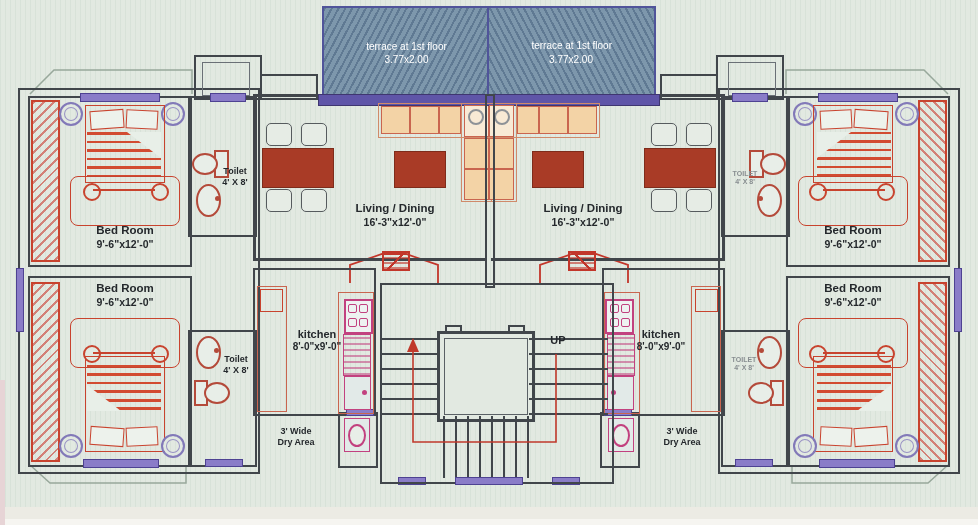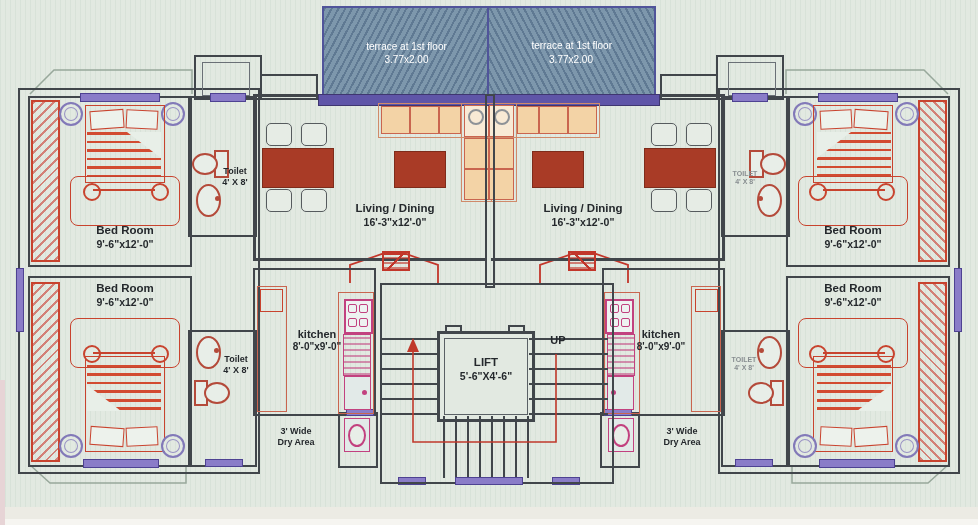--- a/index.html
+++ b/index.html
@@ -354,24 +354,20 @@
     <div class="mat" style="left:382px;top:251px;width:24px;height:16px"></div>
   </div>
 
   <div class="abs" style="left:485px;top:94px;width:6px;height:190px;border:2px solid var(--wall)"></div>
   <div class="room" style="left:380px;top:283px;width:230px;height:197px"></div>
 
   <div class="abs" style="left:445px;top:325px;width:13px;height:11px;border:2px solid var(--wall);background:var(--bg)"></div>
   <div class="abs" style="left:508px;top:325px;width:13px;height:11px;border:2px solid var(--wall);background:var(--bg)"></div>
   <div class="abs" style="left:437px;top:331px;width:92px;height:85px;border:3px solid var(--wall);background:var(--bg)">
     <div class="abs" style="left:4px;top:4px;right:4px;bottom:4px;border:1px solid #5a6065"></div>
-    <div class="lbl" style="left:0;top:22px;width:100%">
-      <span class="l1" style="font-size:11.5px">LIFT</span>
-      <span class="l2" style="font-size:10.5px">5'-6"X4'-6"</span>
-    </div>
   </div>
 
   <div class="tread-h" style="left:382px;top:338px;width:55px"></div>
   <div class="tread-h" style="left:382px;top:353px;width:55px"></div>
   <div class="tread-h" style="left:382px;top:368px;width:55px"></div>
   <div class="tread-h" style="left:382px;top:383px;width:55px"></div>
   <div class="tread-h" style="left:382px;top:398px;width:55px"></div>
   <div class="tread-h" style="left:382px;top:413px;width:55px"></div>
   <div class="tread-h" style="left:529px;top:338px;width:79px"></div>
   <div class="tread-h" style="left:529px;top:353px;width:79px"></div>

